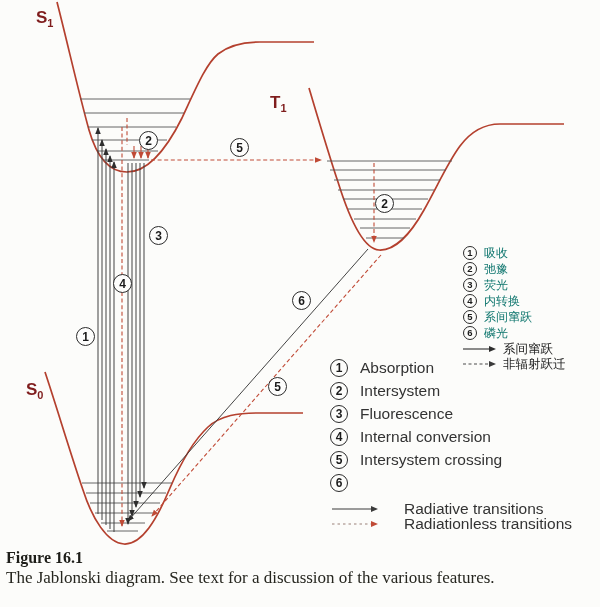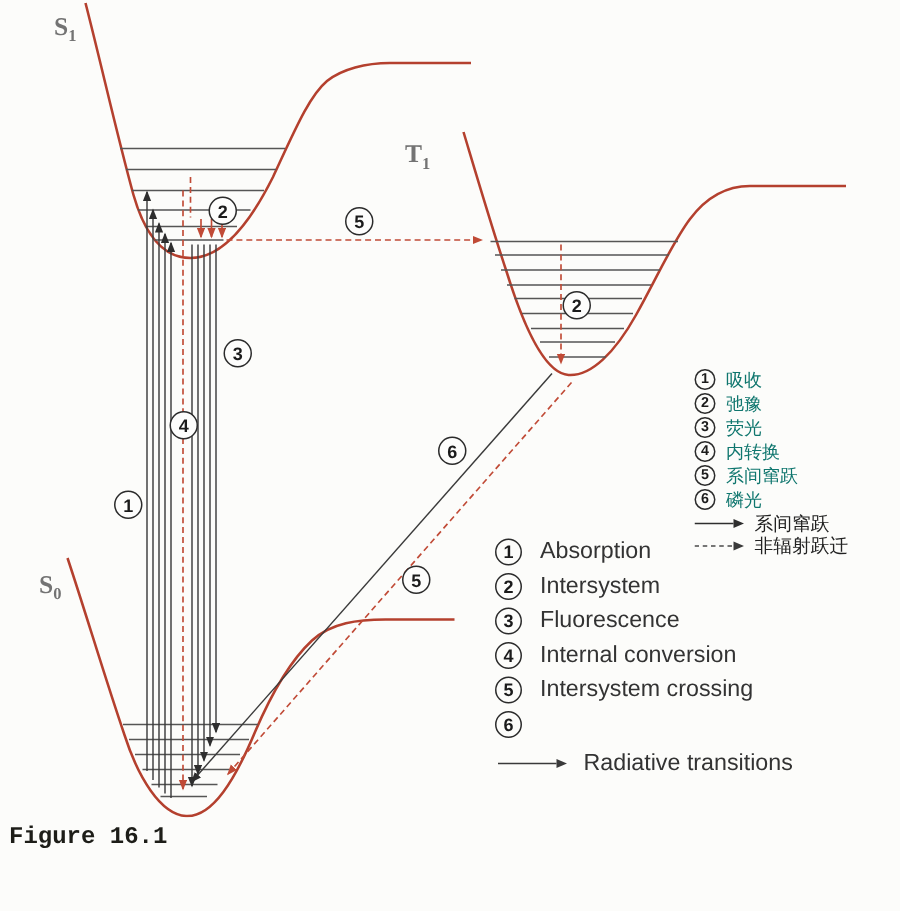--- a/index.html
+++ b/index.html
@@ -1,53 +1,53 @@
 <!DOCTYPE html>
 <html><head>
 <meta charset="utf-8">
 <style>
   html,body{margin:0;padding:0;}
   body{width:600px;height:607px;background:#fcfcfa;overflow:hidden;
        font-family:"Liberation Sans",sans-serif;}
   .stage{position:relative;width:600px;height:607px;}
   svg.diagram{position:absolute;left:0;top:0;}
 
-  .state-lbl{position:absolute;font-weight:bold;font-size:17px;color:#737373;
-             font-family:Liberation Serif, serif;}
+  .state-lbl{position:absolute;font-weight:bold;font-size:17px;color:#7f1d1d;
+             font-family:Liberation Sans, sans-serif;}
   .state-lbl sub{font-size:11px;}
 
   .circ{position:absolute;width:19px;height:19px;border:1.6px solid #2b2b2b;
         border-radius:50%;background:#fdfdfc;color:#1b1b1b;
         font-size:12px;font-weight:bold;line-height:19px;text-align:center;
         box-sizing:border-box;}
 
   
   .legend-en{position:absolute;left:330px;top:356px;}
   .en-item{display:flex;align-items:center;gap:12px;height:23px;}
   .circ-en{width:18px;height:18px;border:1.5px solid #2b2b2b;border-radius:50%;
            font-size:12px;font-weight:bold;line-height:16px;text-align:center;
            color:#1b1b1b;box-sizing:border-box;flex:0 0 auto;}
   .en-label{font-size:15.5px;color:#333;white-space:nowrap;}
-  .en-arrow-row{display:flex;align-items:center;gap:9px;height:15px;}
+  .en-arrow-row{display:flex;align-items:center;gap:24px;height:15px;}
   .en-arrow-row.first{margin-top:7px;}
   .en-arrow-label{font-size:15.5px;color:#333;white-space:nowrap;}
 
   
   .legend-cn{position:absolute;left:463px;top:245px;}
   .cn-item{display:flex;align-items:center;gap:7px;height:16px;}
   .circ-cn{width:14px;height:14px;border:1.3px solid #2b2b2b;border-radius:50%;
            font-size:9.5px;font-weight:bold;line-height:12.5px;text-align:center;
            color:#1b1b1b;box-sizing:border-box;flex:0 0 auto;}
   .cn-label{font-size:12px;color:#0f766e;white-space:nowrap;}
   .cn-arrow-row{display:flex;align-items:center;gap:6px;height:14px;margin-top:1px;}
   .cn-arrow-label{font-size:12.5px;color:#222;white-space:nowrap;}
 
   
   .caption{position:absolute;left:6px;top:549px;width:592px;
-           font-family:Liberation Mono, monospace;}
+           font-family:Liberation Serif, serif;}
   .cap-title{font-size:16px;font-weight:bold;color:#1d1d18;}
   .cap-text{font-size:17px;color:#26261f;margin-top:1px;}
 </style>
 </head>
 <body>
 
 <div class="stage">
 
   <svg class="diagram" width="600" height="545" viewBox="0 0 600 545">
     <defs>
@@ -229,19 +229,27 @@
     <div class="en-item">
       <span class="circ-en">6</span>
     </div>
     <div class="en-arrow-row first">
       <svg width="50" height="10">
         <line x1="2" y1="5" x2="41" y2="5" stroke="#3a3a3a" stroke-width="1"></line>
         <path d="M41,2 L48,5 L41,8 Z" fill="#3a3a3a"></path>
       </svg>
       <span class="en-arrow-label">Radiative transitions</span>
     </div>
+    <div class="en-arrow-row">
+      <svg width="50" height="10">
+        <line x1="2" y1="5" x2="41" y2="5" stroke="#9a8078" stroke-width="1.2" stroke-dasharray="2.5 3"></line>
+        <path d="M41,2 L48,5 L41,8 Z" fill="#c04a36"></path>
+      </svg>
+      <span class="en-arrow-label">Radiationless transitions</span>
+    </div>
   </div>
 
   <div class="caption">
     <div class="cap-title">Figure 16.1</div>
+    <div class="cap-text">The Jablonski diagram. See text for a discussion of the various features.</div>
   </div>
 
 </div>
 
 </body></html>

